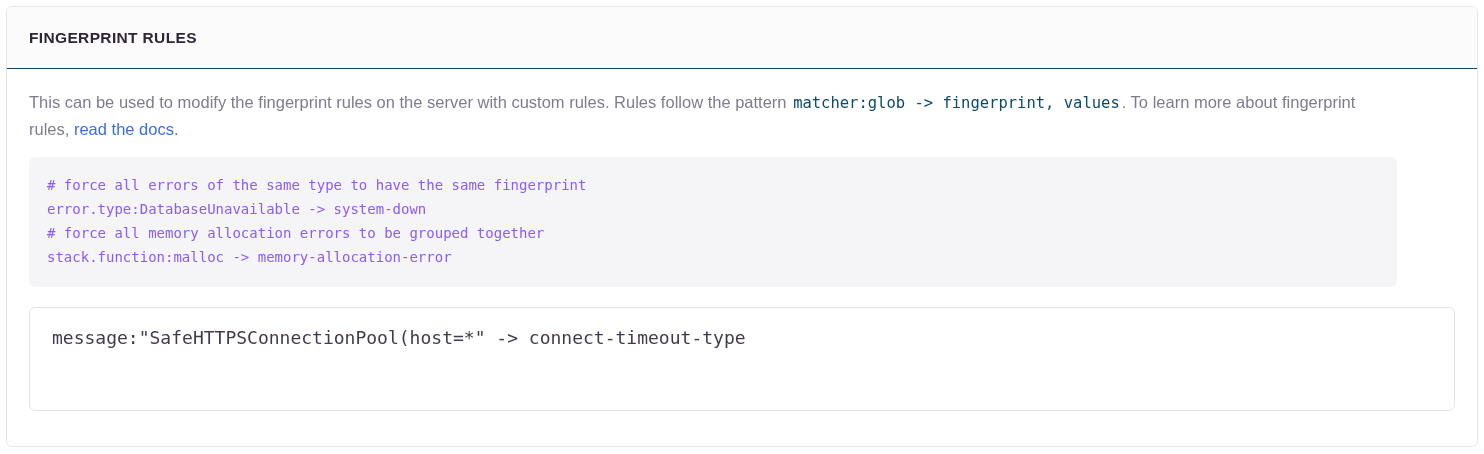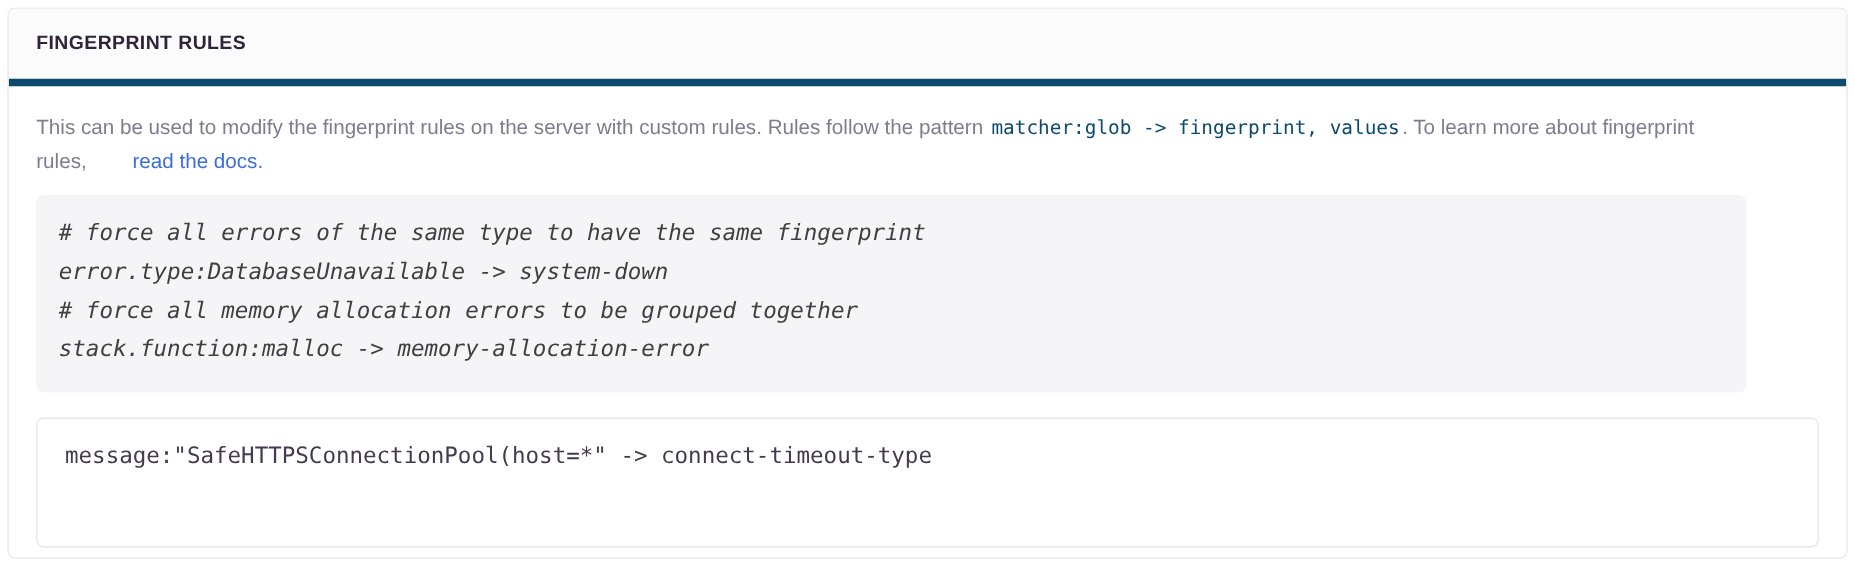--- a/index.html
+++ b/index.html
@@ -23,21 +23,21 @@
     height: 441px;
     background: #ffffff;
     border: 1px solid #e7e6eb;
     border-radius: 6px;
     overflow: hidden;
   }
 
   .panel-header {
     height: 62px;
     background: #fbfbfc;
-    border-bottom: 6px solid #0c4a6e;
+    border-bottom: 1px solid #0c4a6e;
     display: flex;
     align-items: center;
     padding: 0 22px;
   }
 
   .panel-title {
     font-size: 15.5px;
     font-weight: bold;
     color: #2f2438;
     letter-spacing: 0.35px;
@@ -62,36 +62,34 @@
     font-size: 15.5px;
     color: #0c4a6e;
     white-space: nowrap;
     padding: 0 2px;
   }
 
   .doc-link {
     color: #3b6ddb;
     text-decoration: none;
     cursor: pointer;
-    margin-left: 32px;
   }
 
   .code-block {
     background: #f5f4f7;
     border-radius: 6px;
     padding: 16px 18px 18px 18px;
     margin: 0 0 20px 0;
     width: 1368px;
     font-family: "DejaVu Sans Mono", "Liberation Mono", monospace;
-    font-size: 18px;
+    font-size: 14px;
     line-height: 1.72;
-    color: #404040;
+    color: #8b5cf6;
     white-space: pre;
     overflow: hidden;
-    font-style: italic;
   }
 
   .rules-input {
     display: block;
     width: 1426px;
     height: 104px;
     margin: 0;
     background: #ffffff;
     border: 1px solid #e4e3e9;
     border-radius: 6px;

